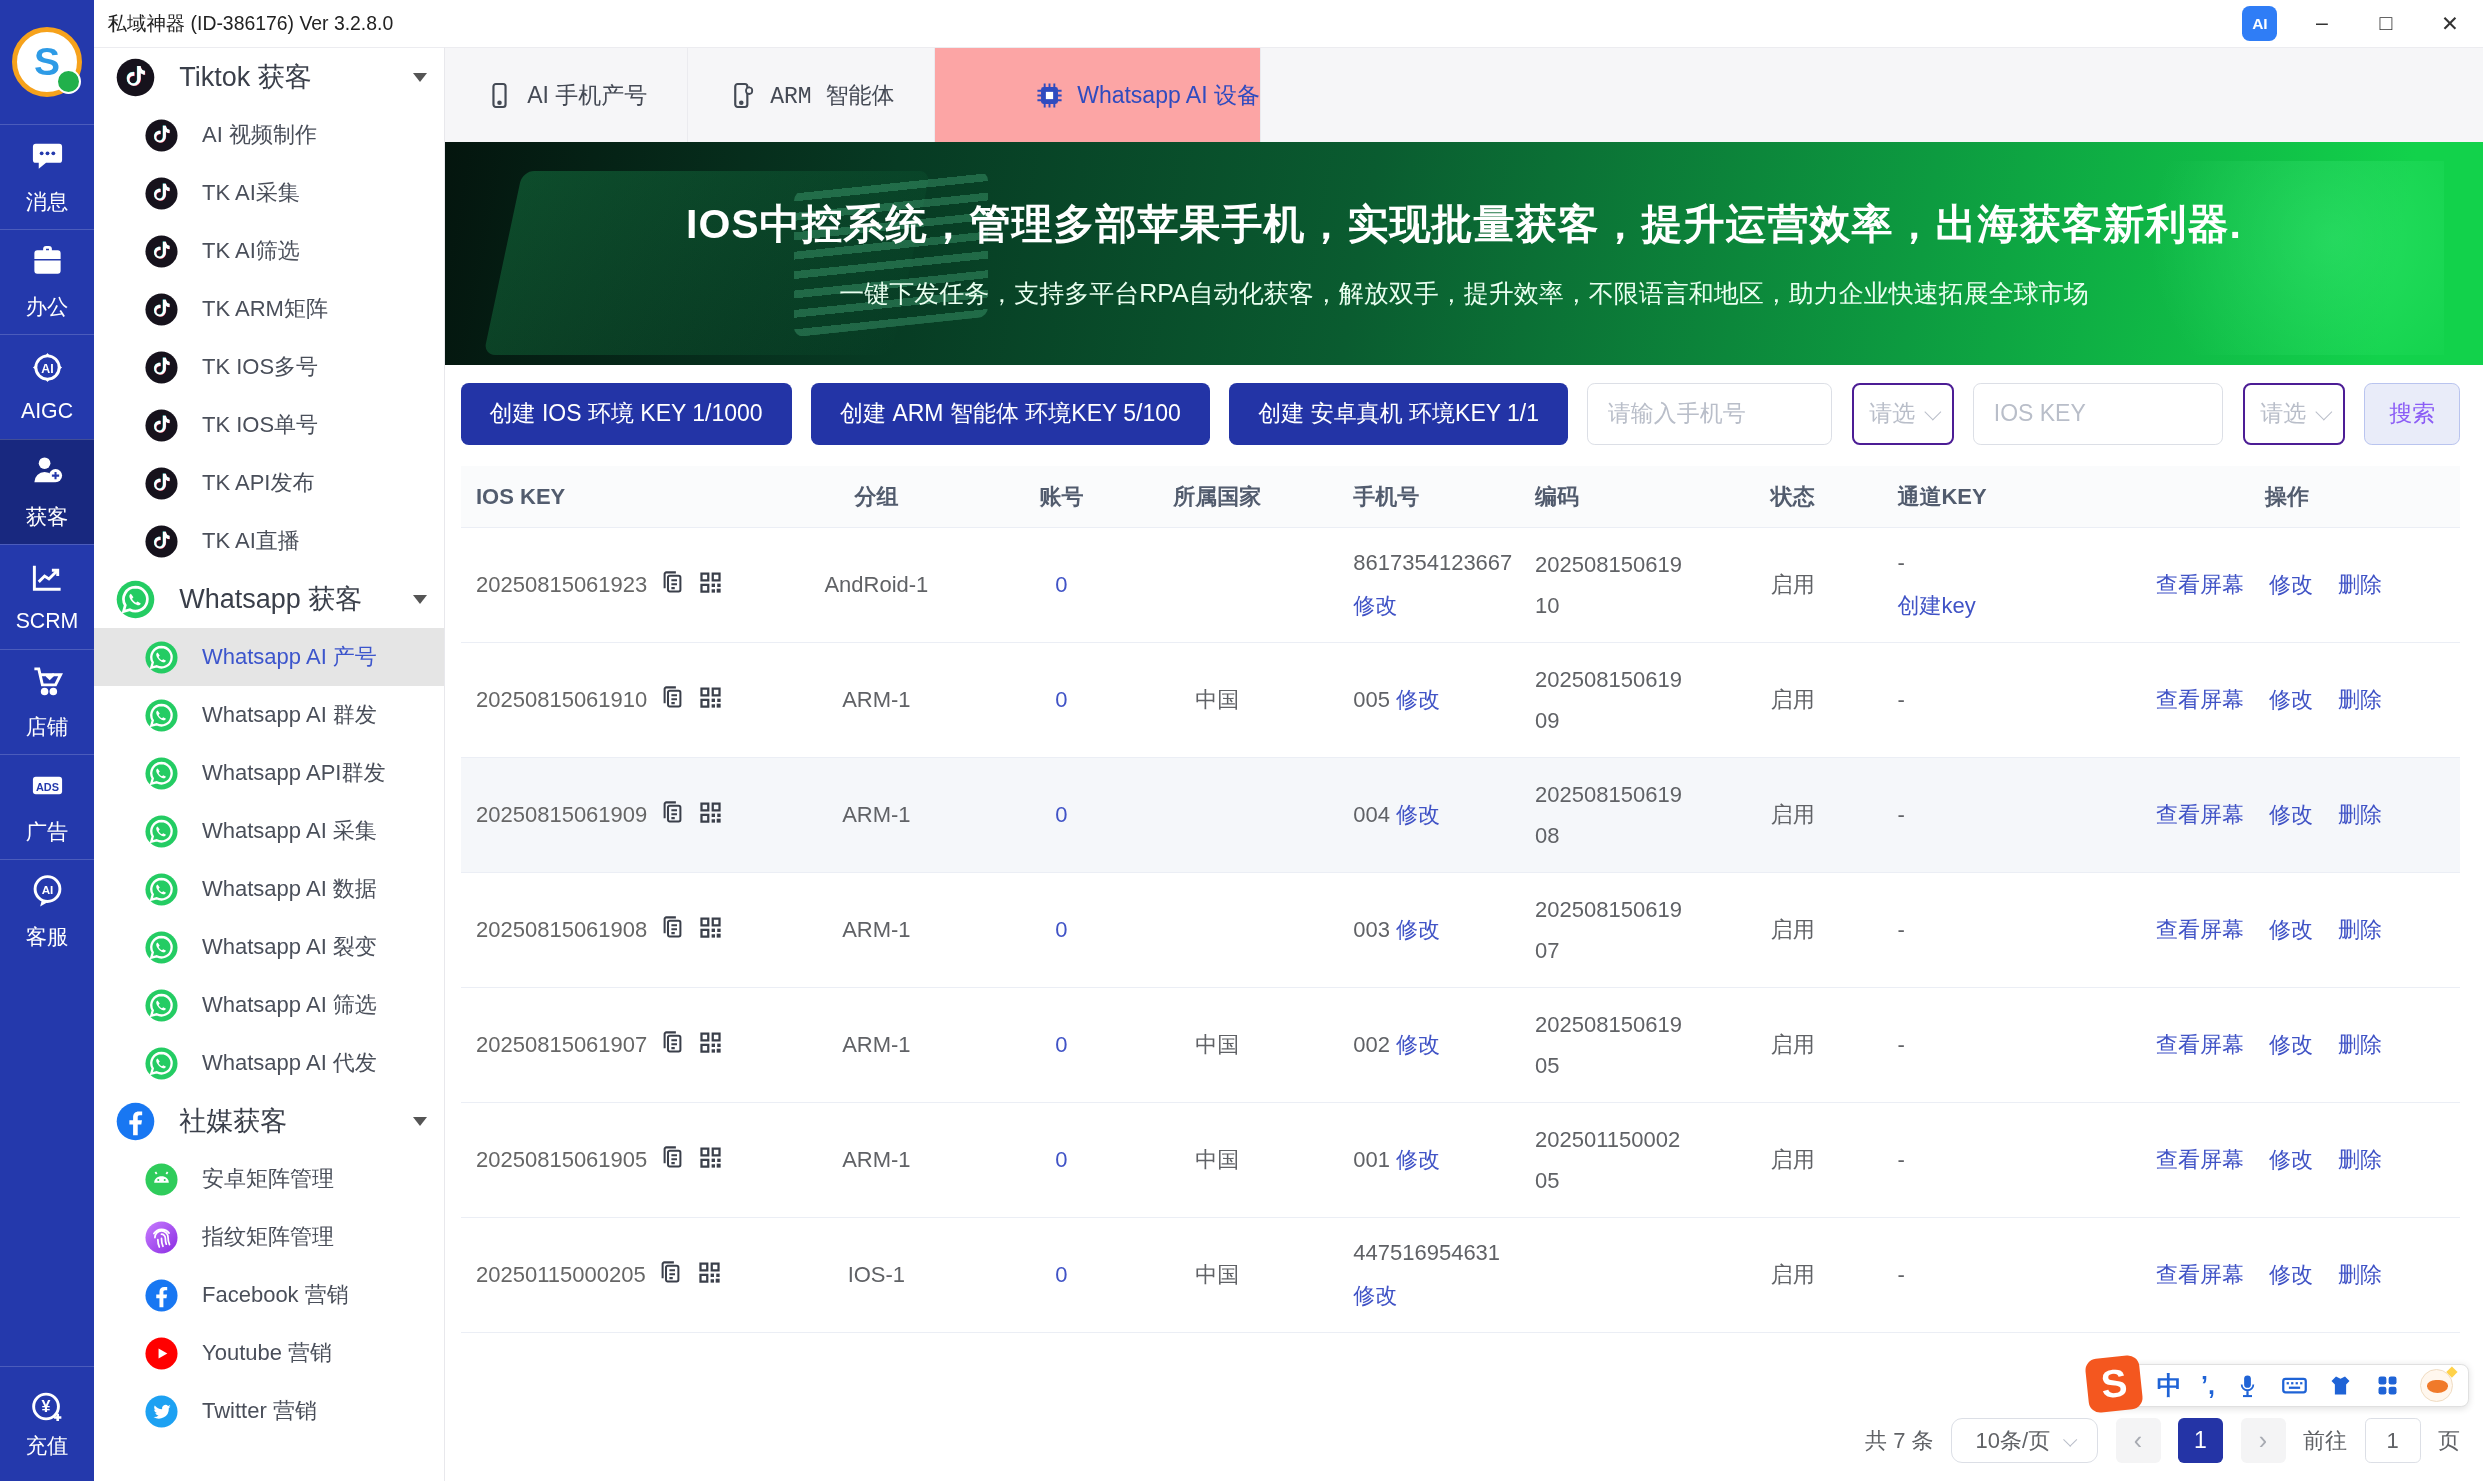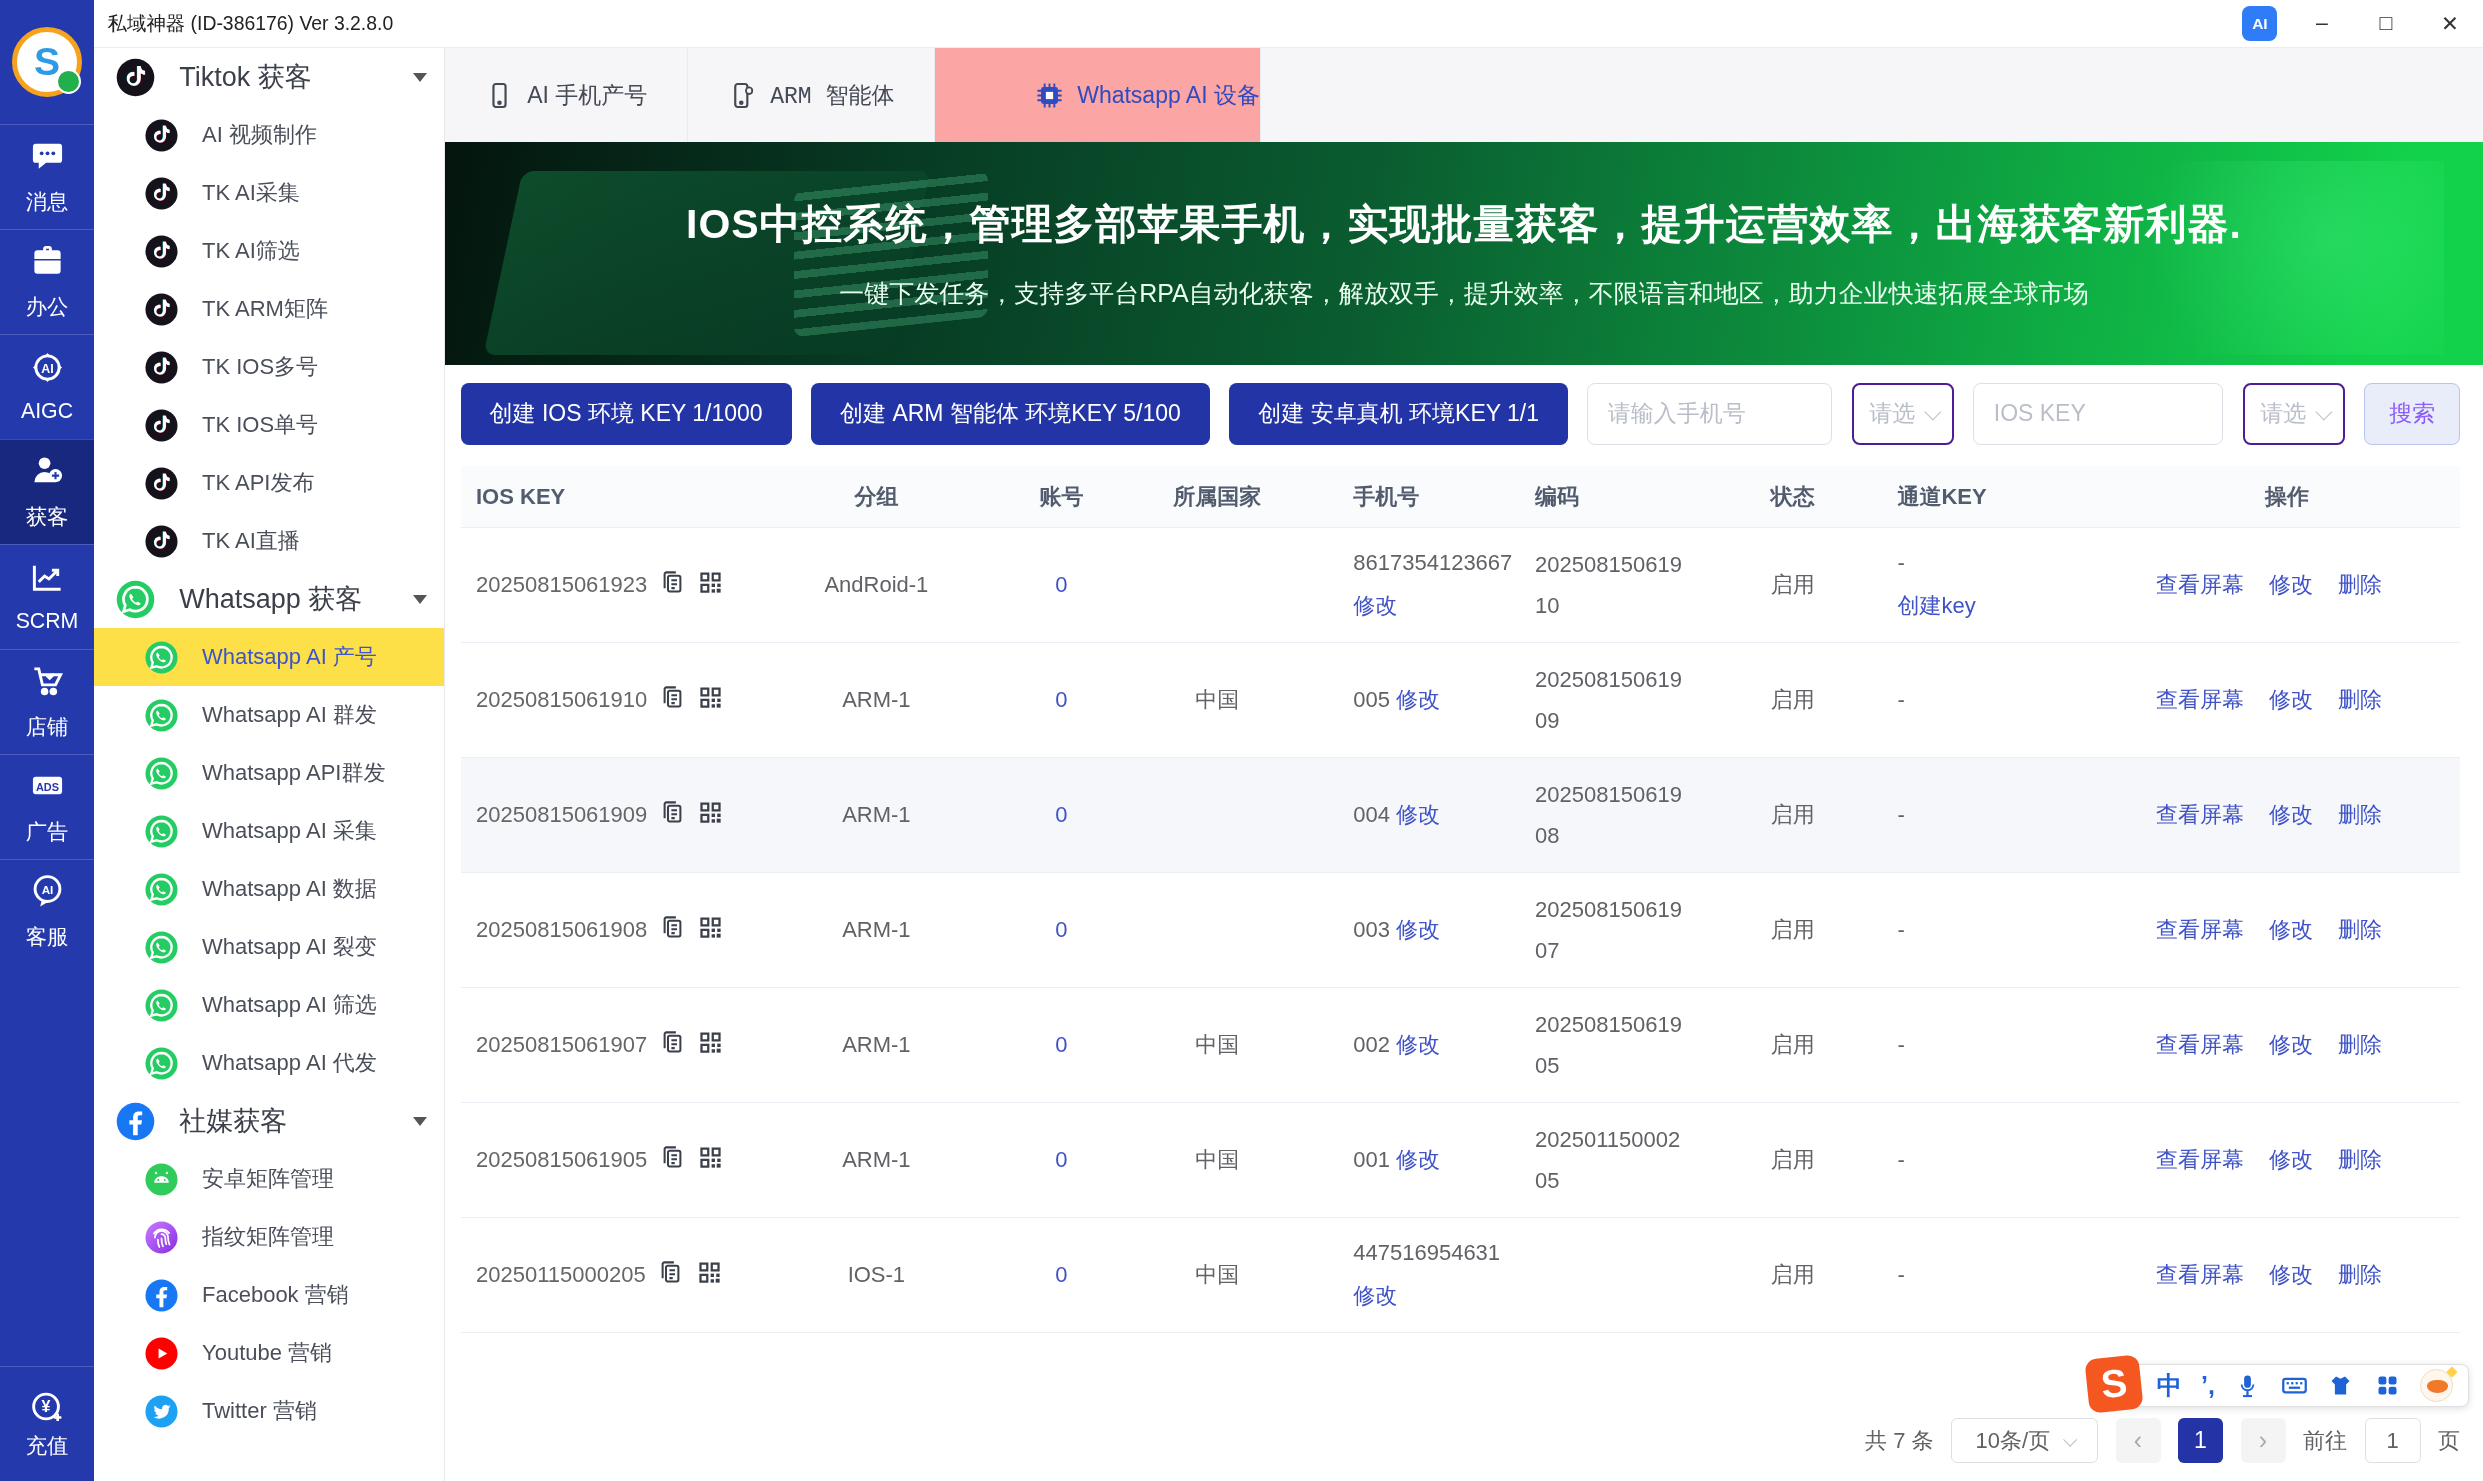--- a/index.html
+++ b/index.html
@@ -32,21 +32,21 @@
 
   .content-row { flex:1; display:flex; min-height:0; }
 
   
   .menu { width:351px; background:#fff; border-right:1px solid #e8e8ec; border-top:1px solid #ececf0; overflow:hidden; flex-shrink:0; }
   .menu-item { height:58px; display:flex; align-items:center; cursor:pointer; font-size:22px; color:#4a4f5a; }
   .menu-item.group { font-size:27px; color:#3a3f4a; }
   .menu-item.group .mi-icon { margin-left:21.3px; width:41px; height:41px; }
   .menu-item .mi-icon { margin-left:50px; width:35px; height:35px; flex-shrink:0; display:flex; align-items:center; justify-content:center; }
   .menu-item .mi-label { margin-left:23px; white-space:nowrap; }
-  .menu-item.selected { background:#fde047; color:#3c55cc; }
+  .menu-item.selected { background:#e5e5e5; color:#3c55cc; }
   .menu-item .caret { margin-left:auto; margin-right:17.5px; width:0; height:0; border-left:7.8px solid transparent; border-right:7.8px solid transparent; border-top:9.7px solid #555; }
   .mi-icon svg { width:100%; height:100%; }
 
   
   .main { flex:1; display:flex; flex-direction:column; min-width:0; background:#fff; border-top:1px solid #ececf0; }
   .tabbar { height:94px; background:#f6f6f8; display:flex; flex-shrink:0; }
   .tab { display:flex; align-items:center; justify-content:center; gap:13.6px; font-size:23px; color:#454a55; cursor:pointer; border-right:1px solid #ebebef; }
   .tab:nth-child(1){ width:243px; } .tab:nth-child(2){ width:247px;font-family:Liberation Mono, monospace; } .tab:nth-child(3){ width:326px; }
   .tab.active { background:#fca5a5; color:#2f4bbf;justify-content:flex-end; }
   .tab svg { width:29px; height:29px; }
@@ -90,21 +90,21 @@
   .cell-key { display:flex; align-items:center; gap:11.6px; color:#666; }
   .cell-key svg { width:27px; height:27px; flex-shrink:0; cursor:pointer; }
   a.lnk { color:#4053c6; text-decoration:none; cursor:pointer; }
   .code { width:155px; word-break:break-all; line-height:1.9; }
   .ops { text-align:right; padding-right:78px; white-space:nowrap; }
   .ops a { margin-left:25px; }
   .stack div+div { margin-top:15.5px; }
 
   
   .footer { height:83px; display:flex; align-items:center; justify-content:flex-end; gap:17.5px; padding-right:23px; font-size:22px; color:#606266; flex-shrink:0; position:relative;}
-  .pg-size { width:147px; height:45px; border:1px solid #dcdfe6; border-radius:6px; display:flex; align-items:center; justify-content:center; gap:13.6px; color:#606266; cursor:pointer; }
+  .pg-size { width:147px; height:45px; border:1px solid #dcdfe6; border-radius:11px; display:flex; align-items:center; justify-content:center; gap:13.6px; color:#606266; cursor:pointer; }
   .pg-size .chev { width:9.7px; height:9.7px; border-right:1.9px solid #b9bec9; border-bottom:1.9px solid #b9bec9; transform:rotate(45deg) translateY(-1.9px); }
   .pg-btn { width:45px; height:45px; background:#f4f4f5; border-radius:5.8px; display:flex; align-items:center; justify-content:center; color:#a8abb2; font-size:25px; cursor:pointer; }
   .pg-cur { width:45px; height:45px; background:#2434a6; color:#fff; border-radius:5.8px; display:flex; align-items:center; justify-content:center; font-size:23px; cursor:pointer; }
   .pg-goto { width:56px; height:45px; border:1px solid #dcdfe6; border-radius:5.8px; text-align:center; font-size:22px; color:#606266; }
 
   
   .ime { position:absolute; right:13.6px; top:-35px; height:43px; background:#fff; border:1px solid #e0e0e0; border-radius:7.8px;
     box-shadow:0 1.9px 7.8px rgba(0,0,0,.12); display:flex; align-items:center; gap:19.4px; padding:0 15.5px 0 62px; }
   .ime-s { position:absolute; left:-7.8px; top:-7.8px; width:54px; height:54px; background:#f4571f; border-radius:11.6px; transform:rotate(-6deg);
     color:#fff; font-size:39px; font-weight:bold; display:flex; align-items:center; justify-content:center; cursor:pointer; }

